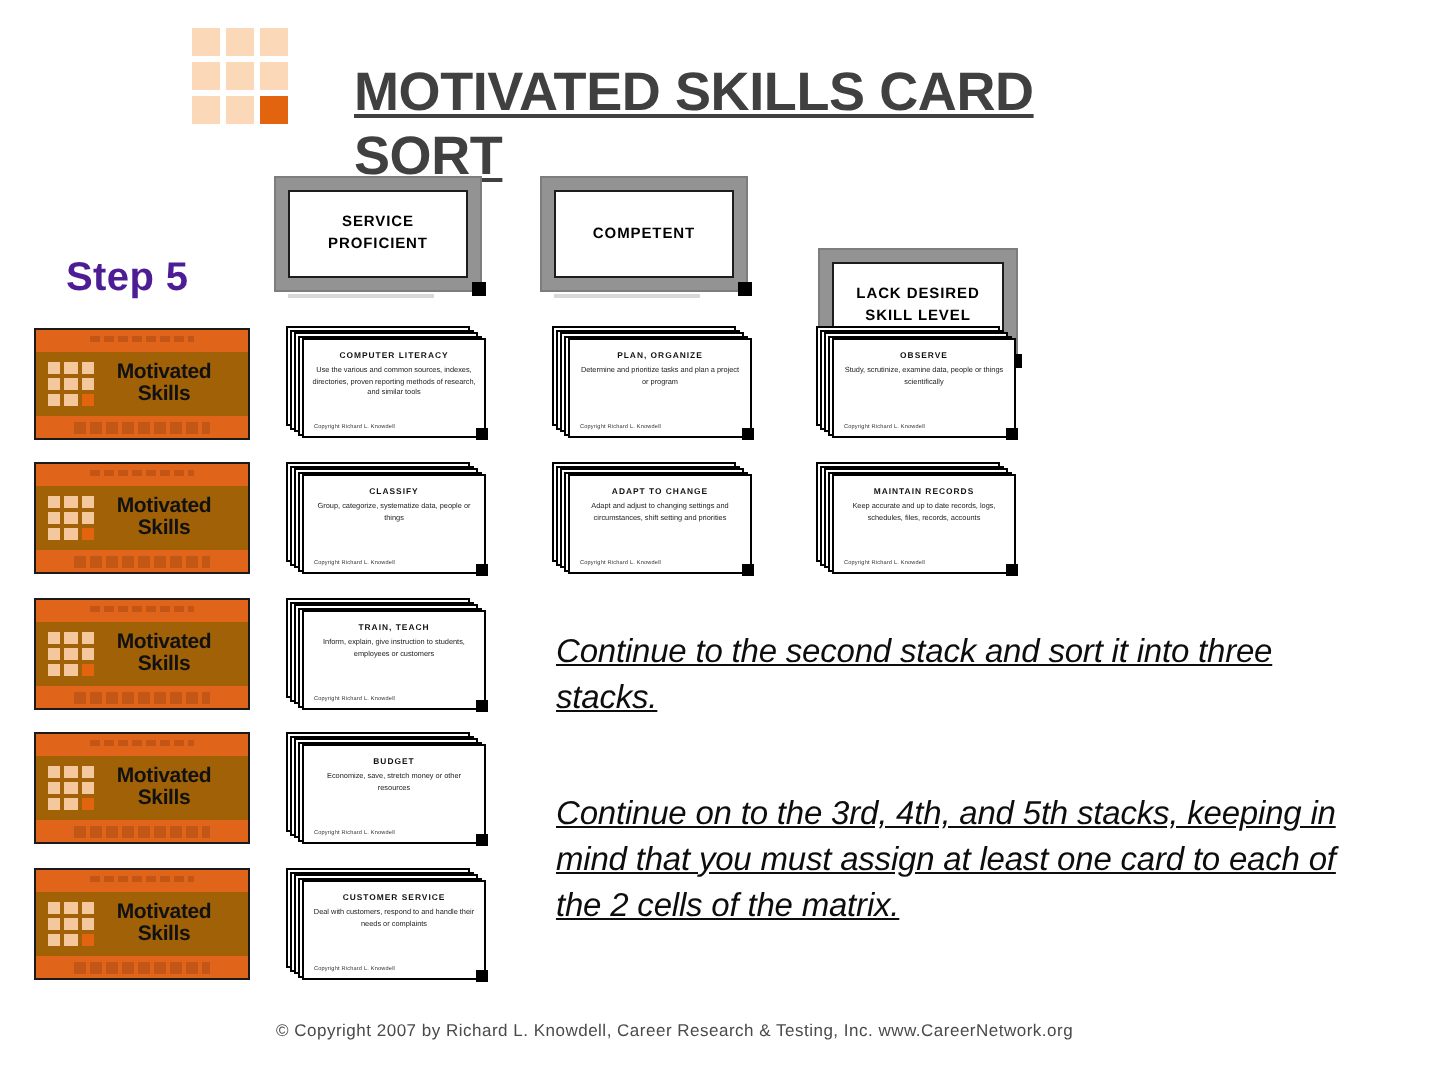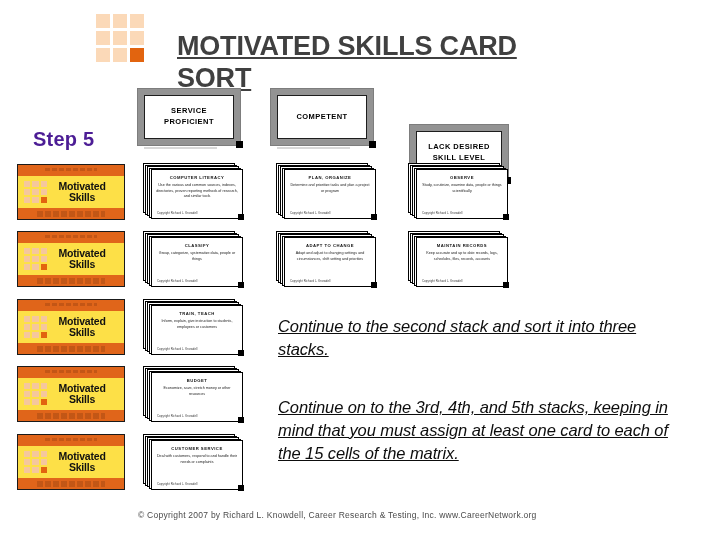--- a/index.html
+++ b/index.html
@@ -131,21 +131,21 @@
     height: 3px;
     background: repeating-linear-gradient(
       to right,
       #c05415 0 5px,
       #e0651a 5px 7px
     );
     opacity: .9;
   }
   .ms-card .ms-mid {
     height: 32px;
-    background: #fde047;
+    background: #a16207;
     display: flex;
     align-items: center;
     padding: 0 4px;
     box-sizing: border-box;
   }
   .ms-card .ms-minigrid {
     width: 23px;
     height: 22px;
     display: grid;
     grid-template-columns: repeat(3, 1fr);
@@ -534,17 +534,17 @@
     <div class="sheet s4"></div>
     <div class="sheet front">
       <div class="ct">CUSTOMER SERVICE</div>
       <div class="cb">Deal with customers, respond to and handle their needs or complaints</div>
       <div class="cf">Copyright Richard L. Knowdell</div>
     </div>
     <span class="nub"></span>
   </div>
 
   <div class="body-text" id="para1">Continue to the second stack and sort it into three stacks.</div>
-  <div class="body-text" id="para2">Continue on to the 3rd, 4th, and 5th stacks, keeping in mind that you must assign at least one card to each of the 15 cells of the matrix.</div>
+  <div class="body-text" id="para2">Continue on to the 3rd, 4th, and 5th stacks, keeping in mind that you must assign at least one card to each of the 2 cells of the matrix.</div>
 
   <div class="copyright">© Copyright 2007 by Richard L. Knowdell, Career Research &amp; Testing, Inc. www.CareerNetwork.org</div>
 
 </div>
 
 </body></html>

